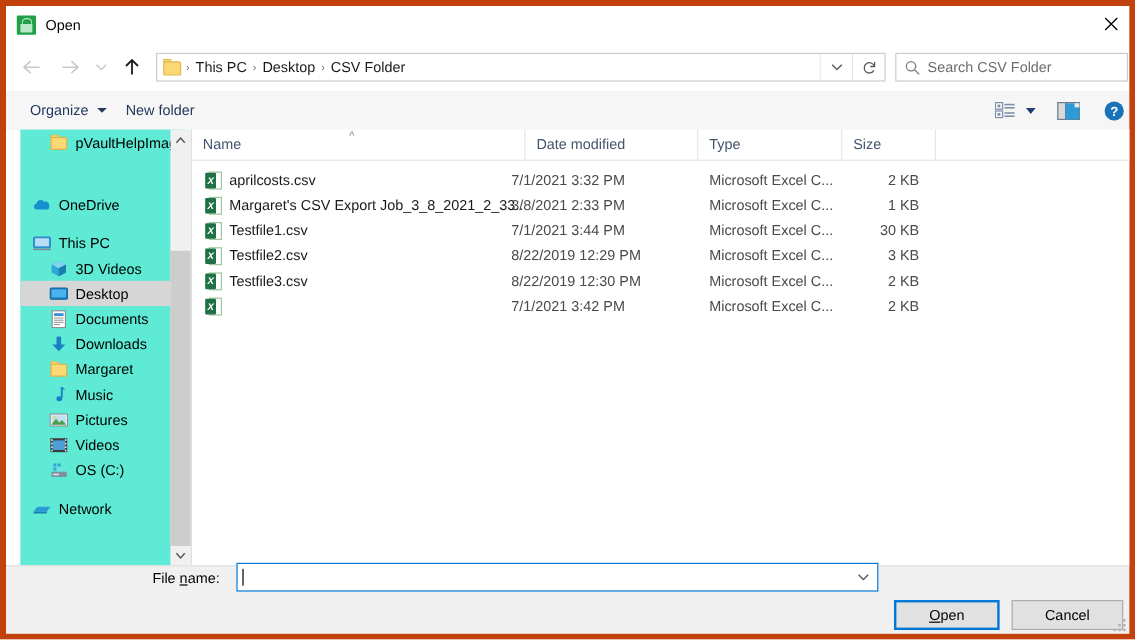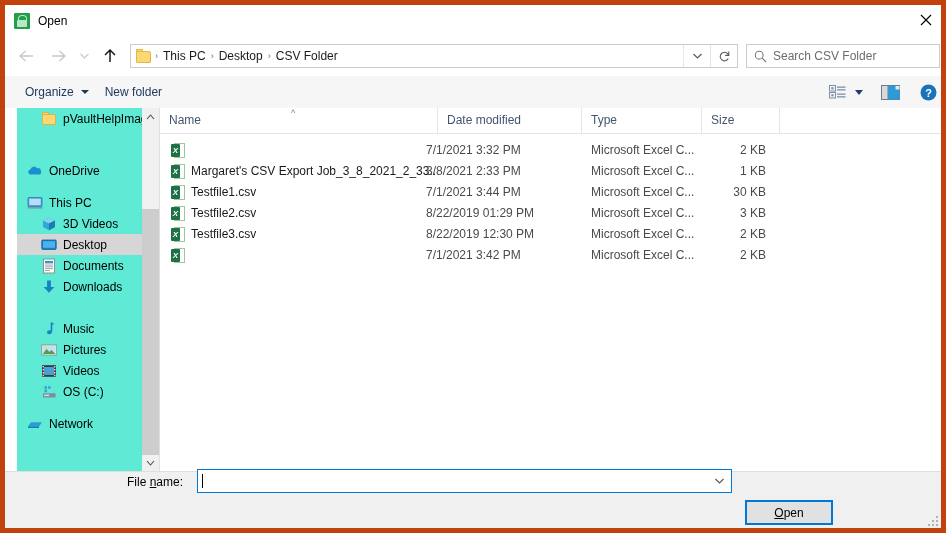--- a/index.html
+++ b/index.html
@@ -637,20 +637,27 @@
       <div class="nav-item depth3" style="position:absolute;top:168px;width:137px">
         <span class="nav-ico">
           <svg width="16" height="16" viewBox="0 0 16 16">
             <rect x="6.1" y="1.5" width="3.8" height="7" fill="#1b7fc4"></rect>
             <path d="M2.6 8 L8 13.8 L13.4 8 Z" fill="#1b7fc4"></path>
           </svg>
         </span>
         <span class="nav-label">Downloads</span>
       </div>
 
+      <div class="nav-item depth3" style="position:absolute;top:189px;width:137px">
+        <span class="nav-ico ico-folder">
+            <i class="ft"></i>
+            <i class="fb"></i>
+          </span>
+        <span class="nav-label">Margaret</span>
+      </div>
 
       <div class="nav-item depth3" style="position:absolute;top:231px;width:137px">
         <span class="nav-ico">
           <svg width="16" height="16" viewBox="0 0 16 16">
             <rect x="0.8" y="3" width="14.4" height="10" fill="#ffffff" stroke="#8a8a8a" stroke-width="0.9"></rect>
             <rect x="1.8" y="4" width="12.4" height="8" fill="#bfe1f2"></rect>
             <path d="M1.8 12 L5.6 7 L8.4 10 L10.6 8 L14.2 12 Z" fill="#4d9e4d"></path>
             <circle cx="4.4" cy="5.8" r="1.1" fill="#f2d561"></circle>
           </svg>
         </span>
@@ -743,20 +750,21 @@
           <span>Size</span>
         </div>
       </div>
 
       <div class="row" style="top:32px">
         <span class="xls-ico">
             <i class="sheet"></i>
             <i class="green"></i>
             <i class="xmark">X</i>
           </span>
+        <span class="cell cell-name" style="left:31px;width:245px">aprilcosts.csv</span>
         <span class="cell cell-date" style="left:266px;width:150px">7/1/2021 3:32 PM</span>
         <span class="cell cell-type" style="left:431px;width:120px">Microsoft Excel C...</span>
         <span class="cell cell-size" style="left:520px;width:86px">2 KB</span>
       </div>
 
       <div class="row" style="top:53px">
         <span class="xls-ico">
             <i class="sheet"></i>
             <i class="green"></i>
             <i class="xmark">X</i>
@@ -779,21 +787,21 @@
         <span class="cell cell-size" style="left:520px;width:86px">30 KB</span>
       </div>
 
       <div class="row" style="top:95px">
         <span class="xls-ico">
             <i class="sheet"></i>
             <i class="green"></i>
             <i class="xmark">X</i>
           </span>
         <span class="cell cell-name" style="left:31px;width:245px">Testfile2.csv</span>
-        <span class="cell cell-date" style="left:266px;width:150px">8/22/2019 01:29 PM</span>
+        <span class="cell cell-date" style="left:266px;width:150px">8/22/2019 12:29 PM</span>
         <span class="cell cell-type" style="left:431px;width:120px">Microsoft Excel C...</span>
         <span class="cell cell-size" style="left:520px;width:86px">3 KB</span>
       </div>
 
       <div class="row" style="top:116px">
         <span class="xls-ico">
             <i class="sheet"></i>
             <i class="green"></i>
             <i class="xmark">X</i>
           </span>
@@ -829,20 +837,23 @@
           <path d="M1.5 2 L5.5 6 L9.5 2" stroke="#5a5a5a" stroke-width="1.2" fill="none"></path>
         </svg>
     </span>
   </div>
 
 
   <div class="btn btn-open">
       <span><u>O</u><span>pen</span></span>
     </div>
 
+  <div class="btn btn-cancel">
+    <span>Cancel</span>
+  </div>
 
   <div class="resize-grip">
     <i style="right:0px;bottom:0px"></i>
     <i style="right:4px;bottom:0px"></i>
     <i style="right:8px;bottom:0px"></i>
     <i style="right:0px;bottom:4px"></i>
     <i style="right:4px;bottom:4px"></i>
     <i style="right:0px;bottom:8px"></i>
   </div>
 

